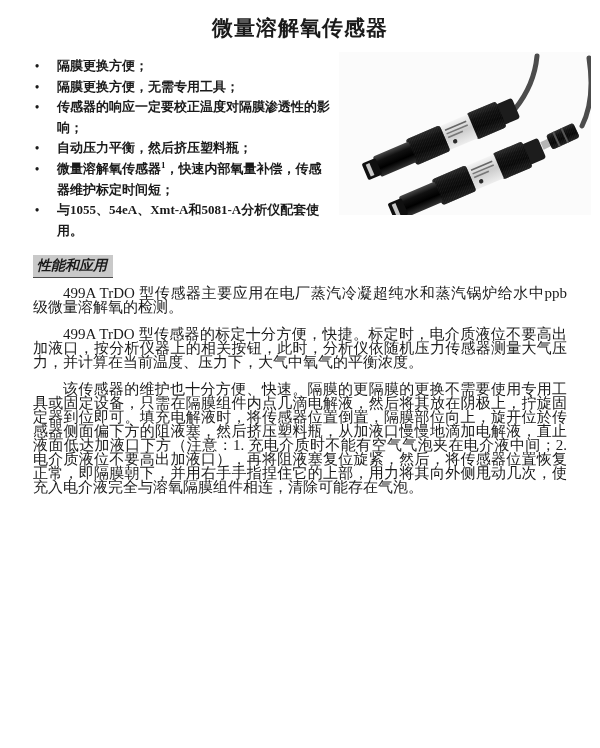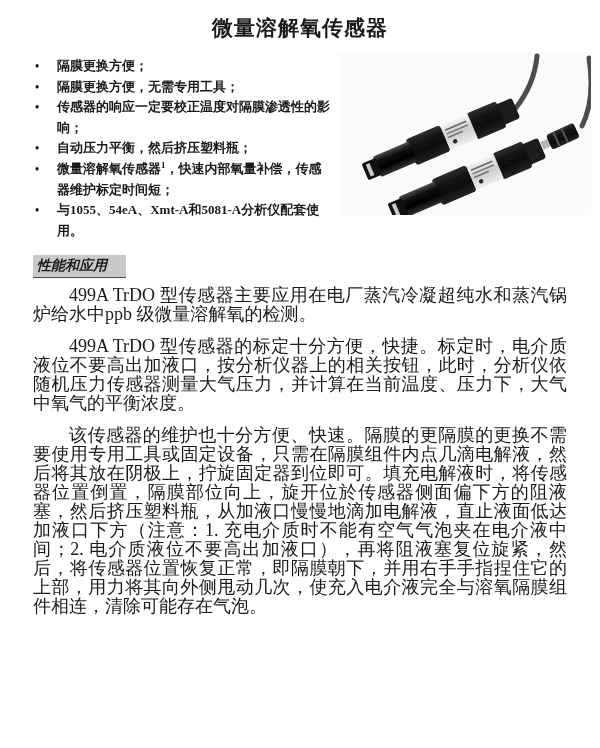--- a/index.html
+++ b/index.html
@@ -50,28 +50,28 @@
     position: relative;
   }
 
   .section-heading {
     display: inline-block;
     margin: 14px 0 0 0;
     background: #c9c9c9;
     font-style: italic;
     font-weight: bold;
     font-size: 14px;
-    padding: 2px 19px 2px 4px;
+    padding: 2px 6px 2px 4px;
     border-bottom: 1px solid #4a4a4a;
   }
 
   .content { margin-top: 8px; }
   .content p {
-    font-size: 18px;
-    line-height: 19px;
+    font-size: 15px;
+    line-height: 14px;
     text-align: justify;
     text-indent: 2em;
     margin: 0 0 13px 0;
   }
 </style>
 </head>
 <body>
 
 <div class="page">
 

